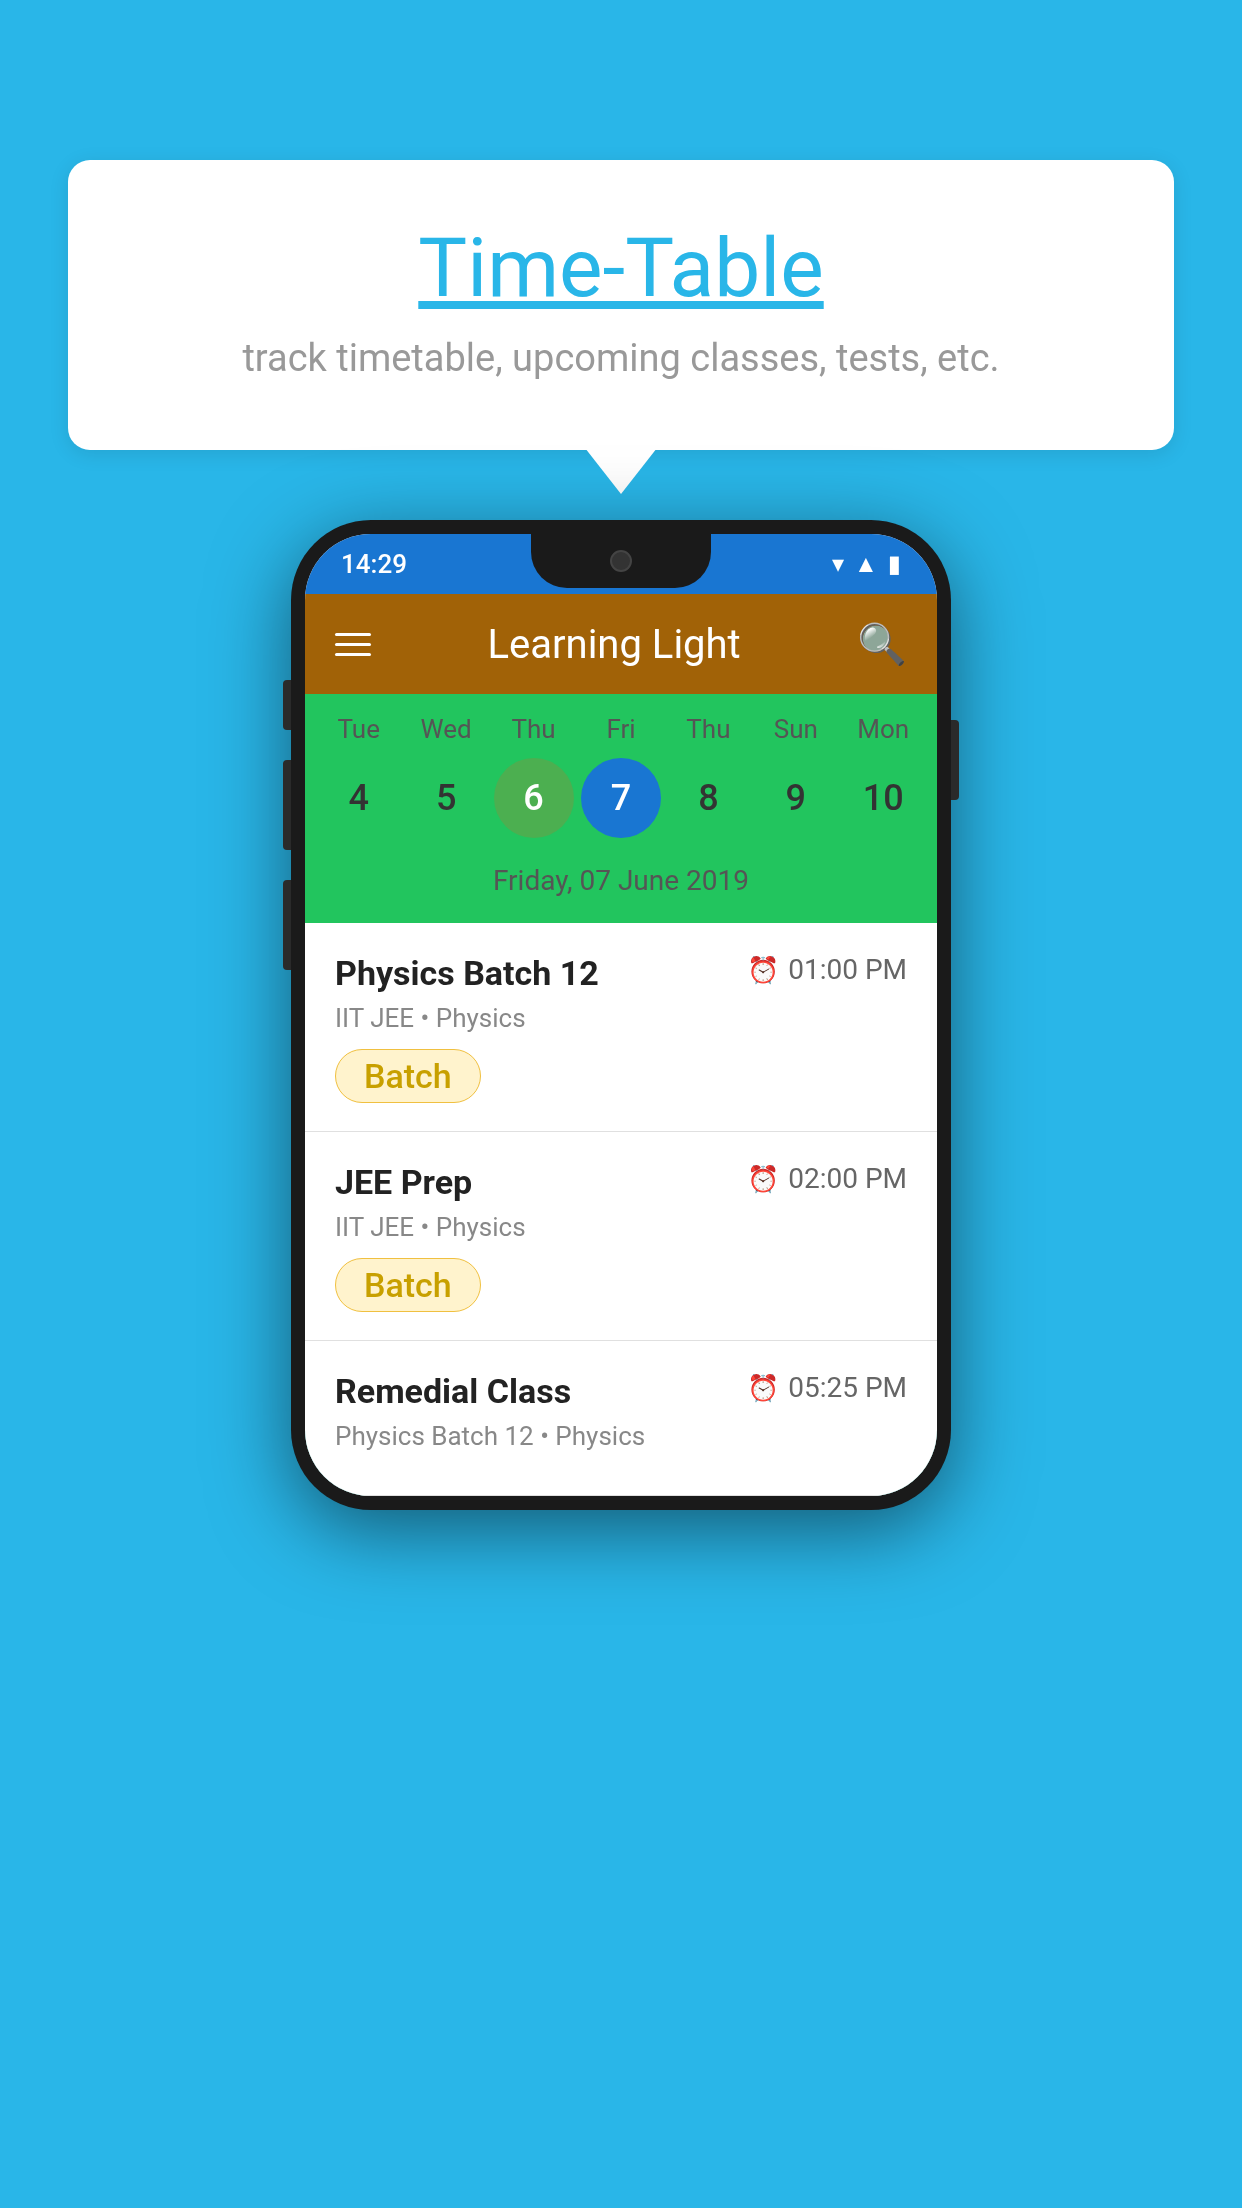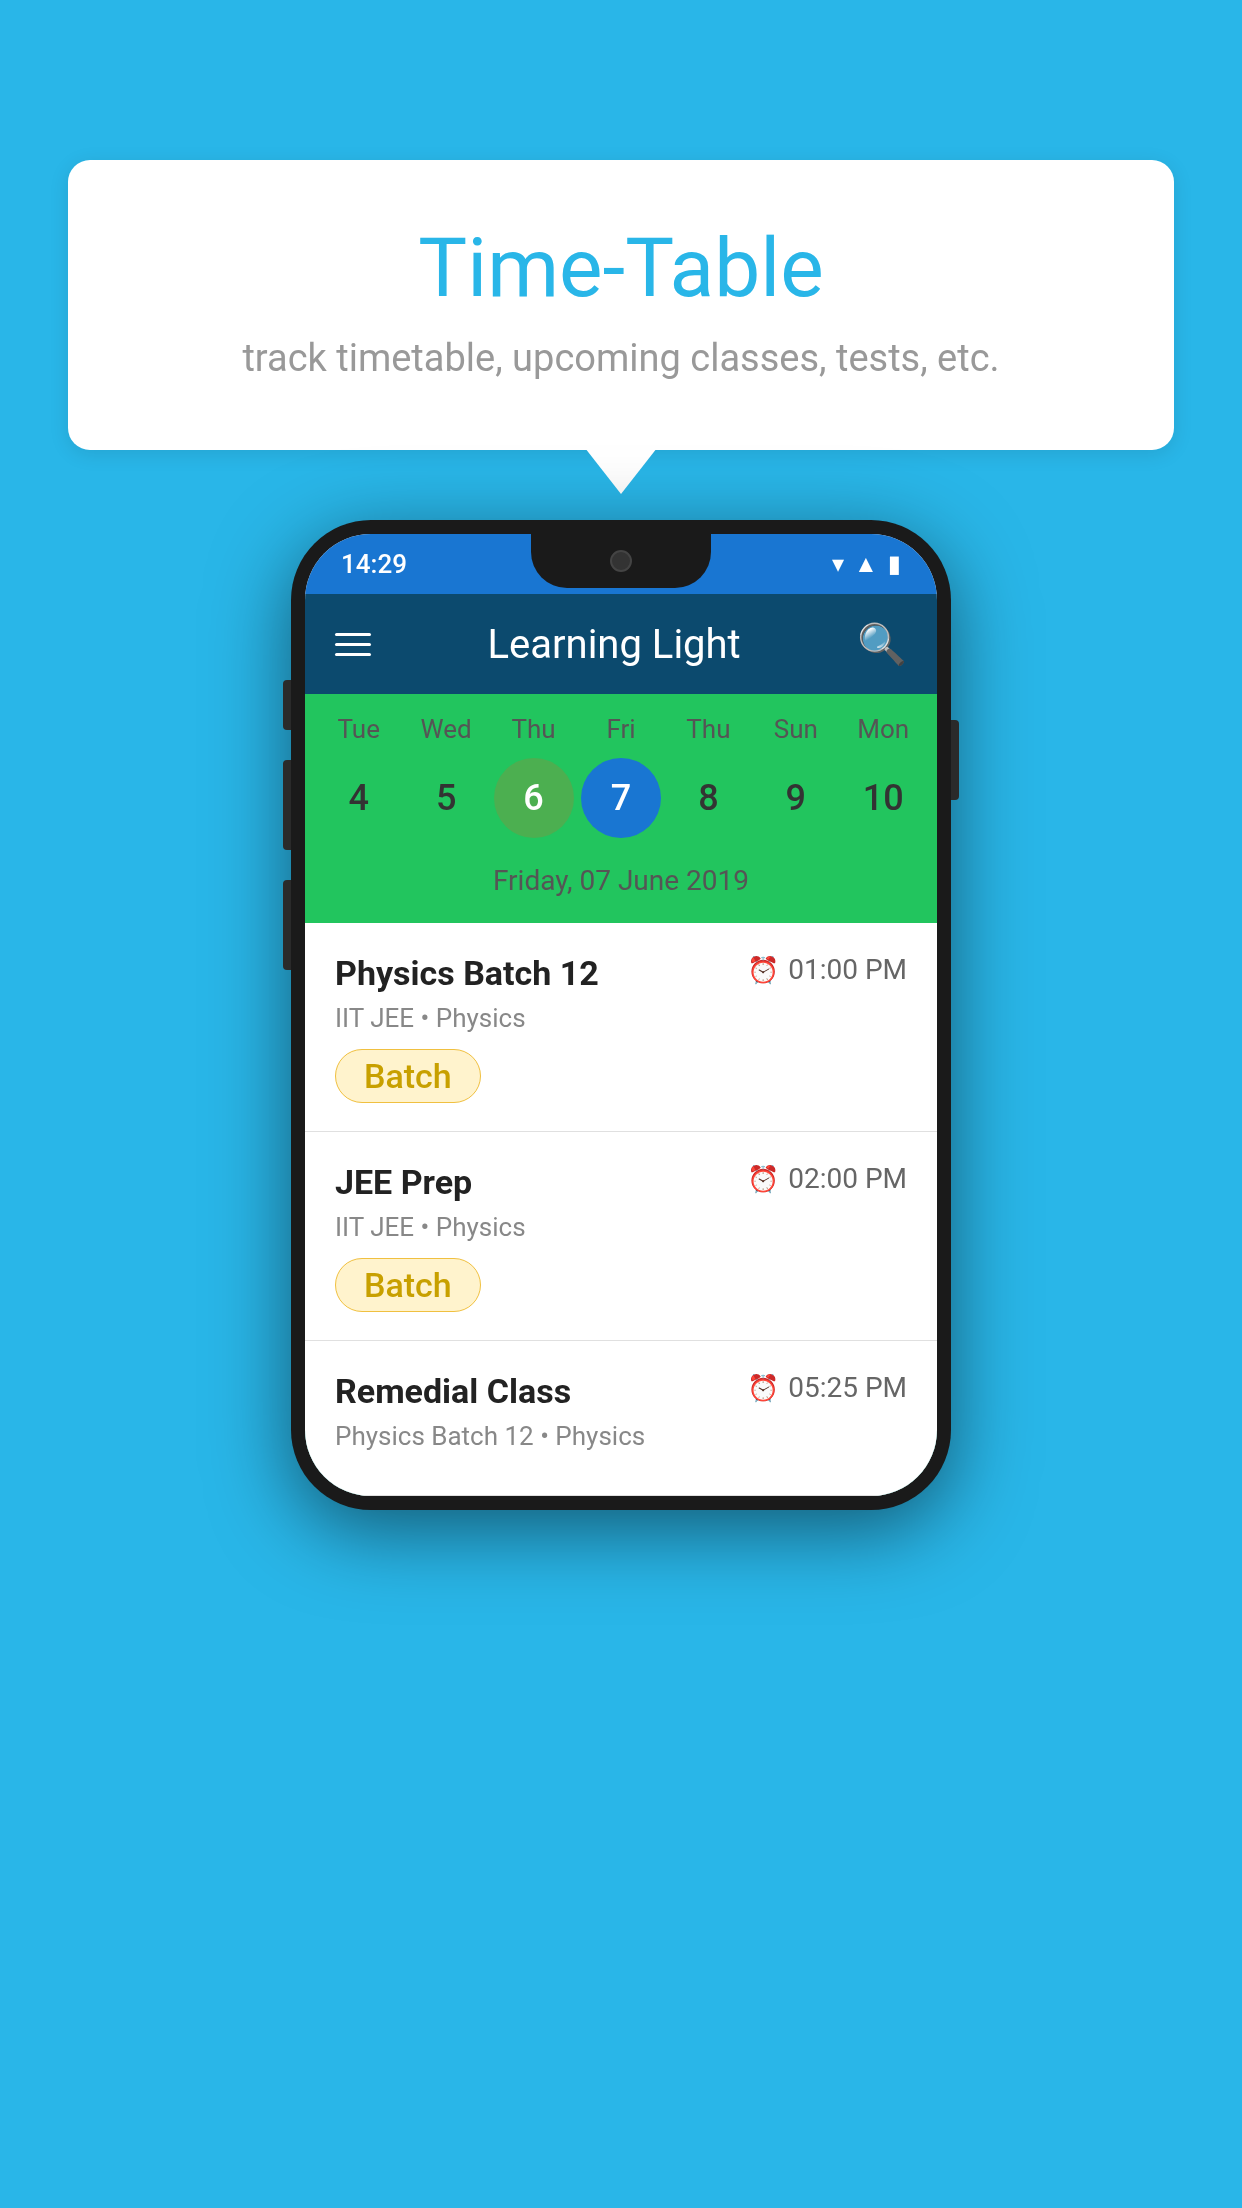--- a/index.html
+++ b/index.html
@@ -38,20 +38,21 @@
       border-left: 36px solid transparent;
       border-right: 36px solid transparent;
       border-top: 46px solid white;
     }
 
     .tooltip-title {
       font-size: 82px;
       font-weight: 400;
       color: #29b6e8;
       margin-bottom: 20px;
+      text-decoration: underline;
     }
 
     .tooltip-subtitle {
       font-size: 38px;
       color: #999;
       font-weight: 400;
     }
 
     
     .phone-wrapper {
@@ -123,21 +124,21 @@
       gap: 10px;
     }
 
     .signal-icon {
       color: white;
       font-size: 24px;
     }
 
     
     .app-bar {
-      background: #0c4a6e;
+      background: #a16207;
       height: 100px;
       display: flex;
       align-items: center;
       padding: 0 30px;
       justify-content: space-between;
     }
 
     .hamburger {
       display: flex;
       flex-direction: column;

